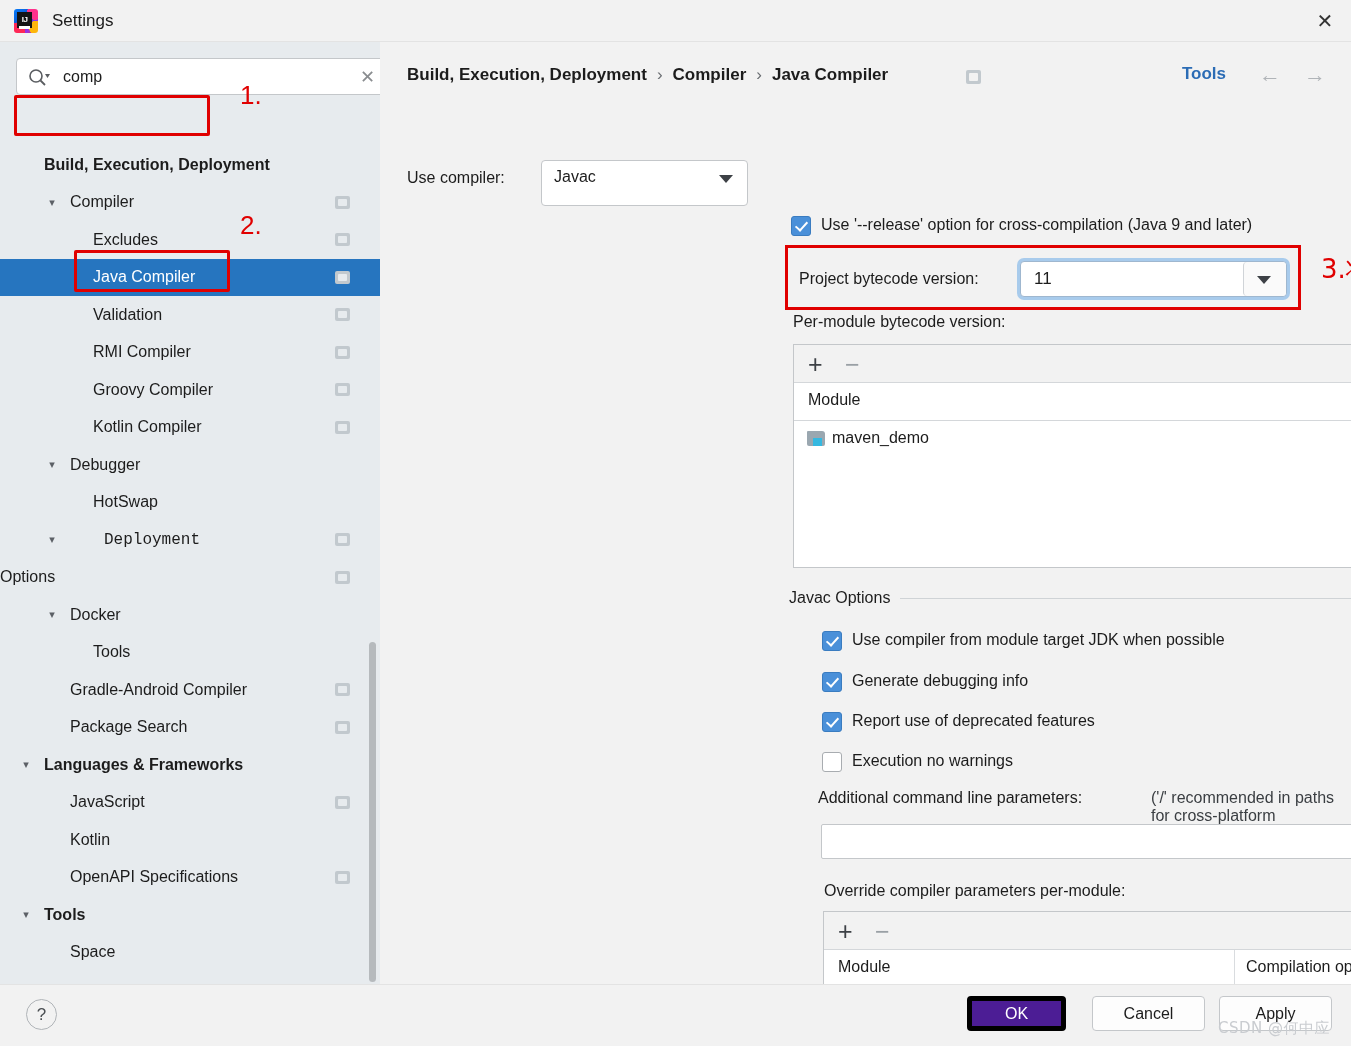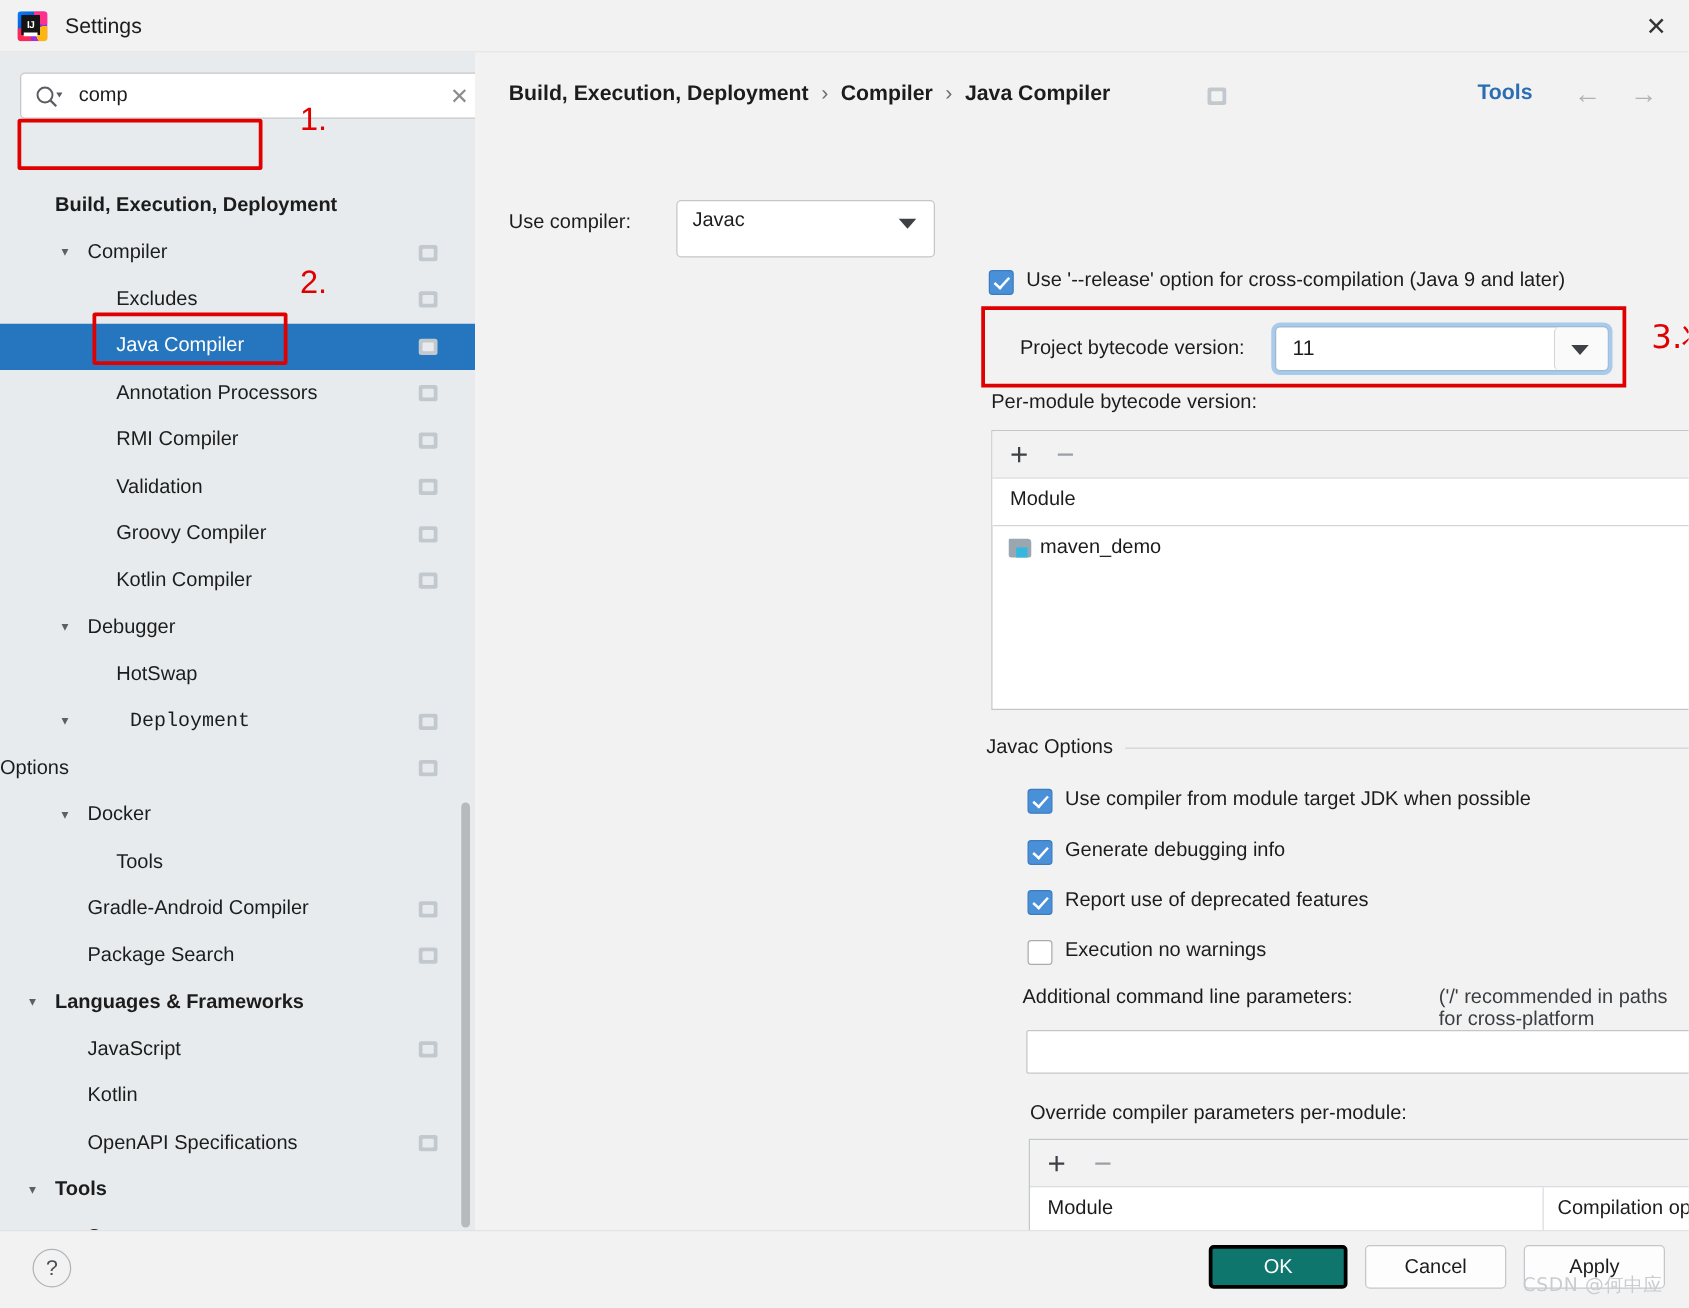--- a/index.html
+++ b/index.html
@@ -164,21 +164,21 @@
   .cbx.on{ background:#4a90d9; border:1px solid #3a7cc0; }
   .cbx.off{ background:#fff; border:1px solid #a8acb0; }
   .cbx.on::after{
     content:""; position:absolute; left:6px; top:2px; width:5px; height:10px;
     border:solid #fff; border-width:0 2.4px 2.4px 0; transform:rotate(42deg);
   }
 
   #release-cbx{ left:410px; top:174px; }
   #release-label{ position:absolute; left:440px; top:174px; }
 
-  #bytecode-label{ position:absolute; left:435px; top:228px; }
+  #bytecode-label{ position:absolute; left:418px; top:228px; }
   #bytecode-combo{
     position:absolute; left:639px; top:219px; width:267px; height:36px;
     background:#fff; border:1px solid #9fb7cf; border-radius:4px;
     box-shadow:0 0 0 3px #a8cbec;
   }
   #bytecode-combo .val{
     position:absolute; left:13px; top:7px; font-size:17px;
   }
   #bytecode-combo .btn{
     position:absolute; right:0; top:0; width:43px; height:34px;
@@ -273,21 +273,21 @@
     position:absolute; left:26px; top:999px; width:31px; height:31px;
     border:1px solid #b0b4b8; border-radius:50%; background:#f2f2f2;
     text-align:center; line-height:29px; font-size:17px; color:#4a4e52;
   }
   .btn{
     position:absolute; top:996px; height:35px; border-radius:4px;
     font-size:16px; font-family:"Liberation Sans", sans-serif;
     display:flex; align-items:center; justify-content:center;
   }
   #ok-btn{
-    left:967px; width:111px; background:#0f766e; border:3px solid #000000;
+    left:967px; width:99px; background:#4c1d95; border:5px solid #000000;
     color:#ffffff;
   }
   #cancel-btn{
     left:1092px; width:113px; background:#fdfdfd; border:1px solid #c4c7ca;
     color:#1c1c1c;
   }
   #apply-btn{
     left:1219px; width:113px; background:#fdfdfd; border:1px solid #c4c7ca;
     color:#1c1c1c;
   }
@@ -341,33 +341,27 @@
           <i></i>
         </span>
       </div>
       <div class="trow selected">
         <span class="tlabel" style="margin-left: 93px;">Java Compiler</span>
         <span class="badge">
           <i></i>
         </span>
       </div>
       <div class="trow">
-        <span class="tlabel" style="margin-left: 93px;">Annotation Processors</span>
+        <span class="tlabel" style="margin-left: 93px;">Validation</span>
         <span class="badge">
           <i></i>
         </span>
       </div>
       <div class="trow">
         <span class="tlabel" style="margin-left: 93px;">RMI Compiler</span>
-        <span class="badge">
-          <i></i>
-        </span>
-      </div>
-      <div class="trow">
-        <span class="tlabel" style="margin-left: 93px;">Validation</span>
         <span class="badge">
           <i></i>
         </span>
       </div>
       <div class="trow">
         <span class="tlabel" style="margin-left: 93px;">Groovy Compiler</span>
         <span class="badge">
           <i></i>
         </span>
       </div>

